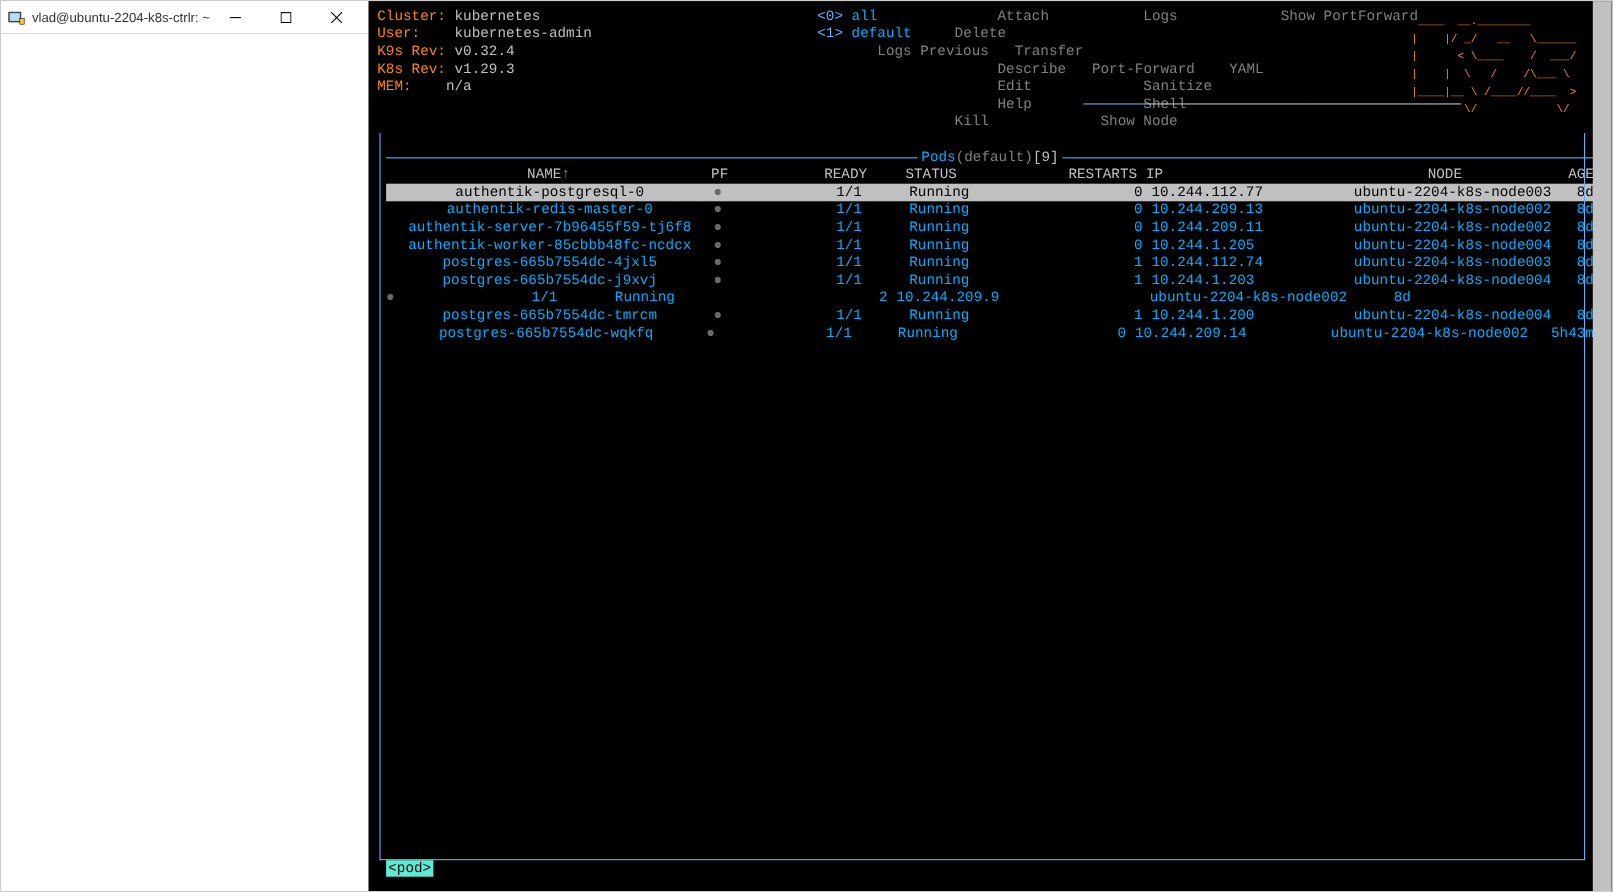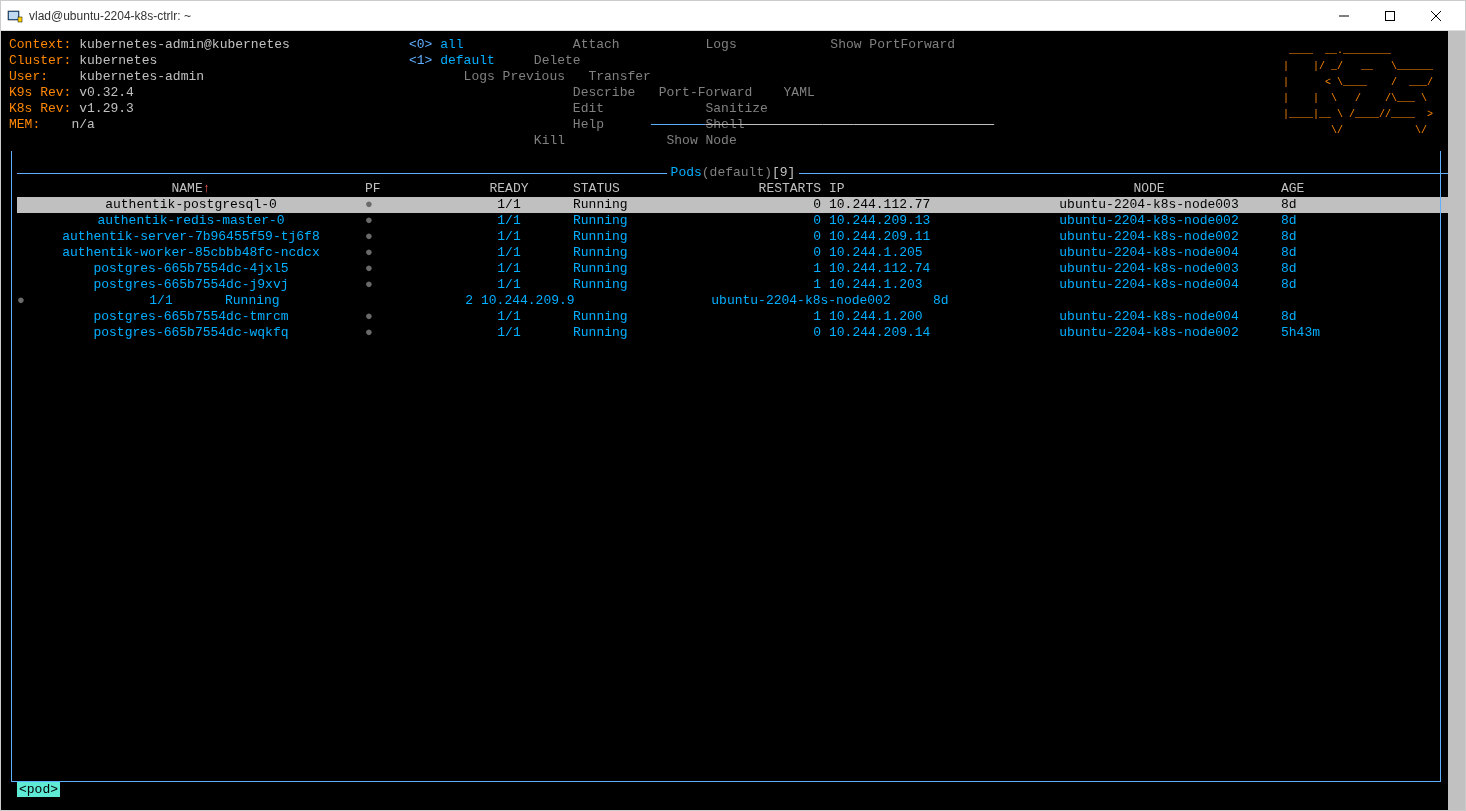--- a/index.html
+++ b/index.html
@@ -10,21 +10,21 @@
       width: 1466px;
       height: 811px;
       overflow: hidden;
     }
     .window {
       width: 1466px;
       height: 811px;
       background: #fff;
       border: 1px solid #ccc;
       display: flex;
-      flex-direction: column;
+      flex-direction: row;
     }
     .titlebar {
       height: 30px;
       background: #fff;
       display: flex;
       align-items: center;
       padding: 0 6px;
       border-bottom: 1px solid #ddd;
     }
     .titlebar-icon {
@@ -211,21 +211,20 @@
     <div class="terminal-inner">
       <div class="ascii-logo"> ____  __.________       
 |    |/ _/   __   \______
 |      &lt; \____    /  ___/
 |    |  \   /    /\___ \ 
 |____|__ \ /____//____  &gt;
         \/            \/ </div>
 
       <div class="context-block">
         <div class="ctx-left">
-          <div class="ctx-line"><span class="orange">Context:</span><span> </span><span class="white">kubernetes-admin@kubernetes</span></div>
           <div class="ctx-line"><span class="orange">Cluster:</span><span> </span><span class="white">kubernetes</span></div>
           <div class="ctx-line"><span class="orange">User:</span><span>    </span><span class="white">kubernetes-admin</span></div>
           <div class="ctx-line"><span class="orange">K9s Rev:</span><span> </span><span class="white">v0.32.4</span></div>
           <div class="ctx-line"><span class="orange">K8s Rev:</span><span> </span><span class="white">v1.29.3</span></div>
           <div class="ctx-line"><span class="orange">MEM:</span><span>    </span><span class="white">n/a</span></div>
         </div>
         <div class="ctx-mid" id="shortcuts"><div class="ctx-line"><span class="blue">&lt;0&gt; </span><span class="cyan">all        </span><span class="blue"><a>      </a></span><a><span class="gray">Attach    </span><span class="blue"><l>       </l></span><span class="gray">Logs           </span><span class="blue"><f> </f></span><span class="gray">Show PortForward  </span></a></div><div class="ctx-line"><span class="blue">&lt;1&gt; </span><span class="cyan">default    </span><span class="blue"><ctrl-d> </ctrl-d></span><span class="gray">Delete    </span><span class="blue"><p>       <span class="gray">Logs Previous  </span><span class="blue"><t> </t></span><span class="gray">Transfer          </span></p></span></div><div class="ctx-line"><span class="blue">    </span><span class="gray">           </span><span class="blue"><d>      </d></span><span class="gray">Describe  </span><span class="blue"><shift-f> </shift-f></span><span class="gray">Port-Forward   </span><span class="blue"><y> </y></span><span class="gray">YAML              </span></div><div class="ctx-line"><span class="blue">    </span><span class="gray">           </span><span class="blue"><e>      </e></span><span class="gray">Edit      </span><span class="blue"><z>       </z></span><span class="gray">Sanitize       </span><span class="blue">    </span><span class="gray">                  </span></div><div class="ctx-line"><span class="blue">    </span><span class="gray">           </span><span class="blue">      </span><span class="gray">Help      </span><span class="blue"><s>       </s></span><s><span class="gray">Shell          </span><span class="blue">    </span><span class="gray">                  </span></s></div><div class="ctx-line"><span class="blue">    </span><span class="gray">           </span><span class="blue"><ctrl-k> </ctrl-k></span><span class="gray">Kill      </span><span class="blue"><o>       </o></span><span class="gray">Show Node      </span><span class="blue">    </span><span class="gray">                  </span></div></div>
       </div>
 
       <div class="panel-box"></div>

